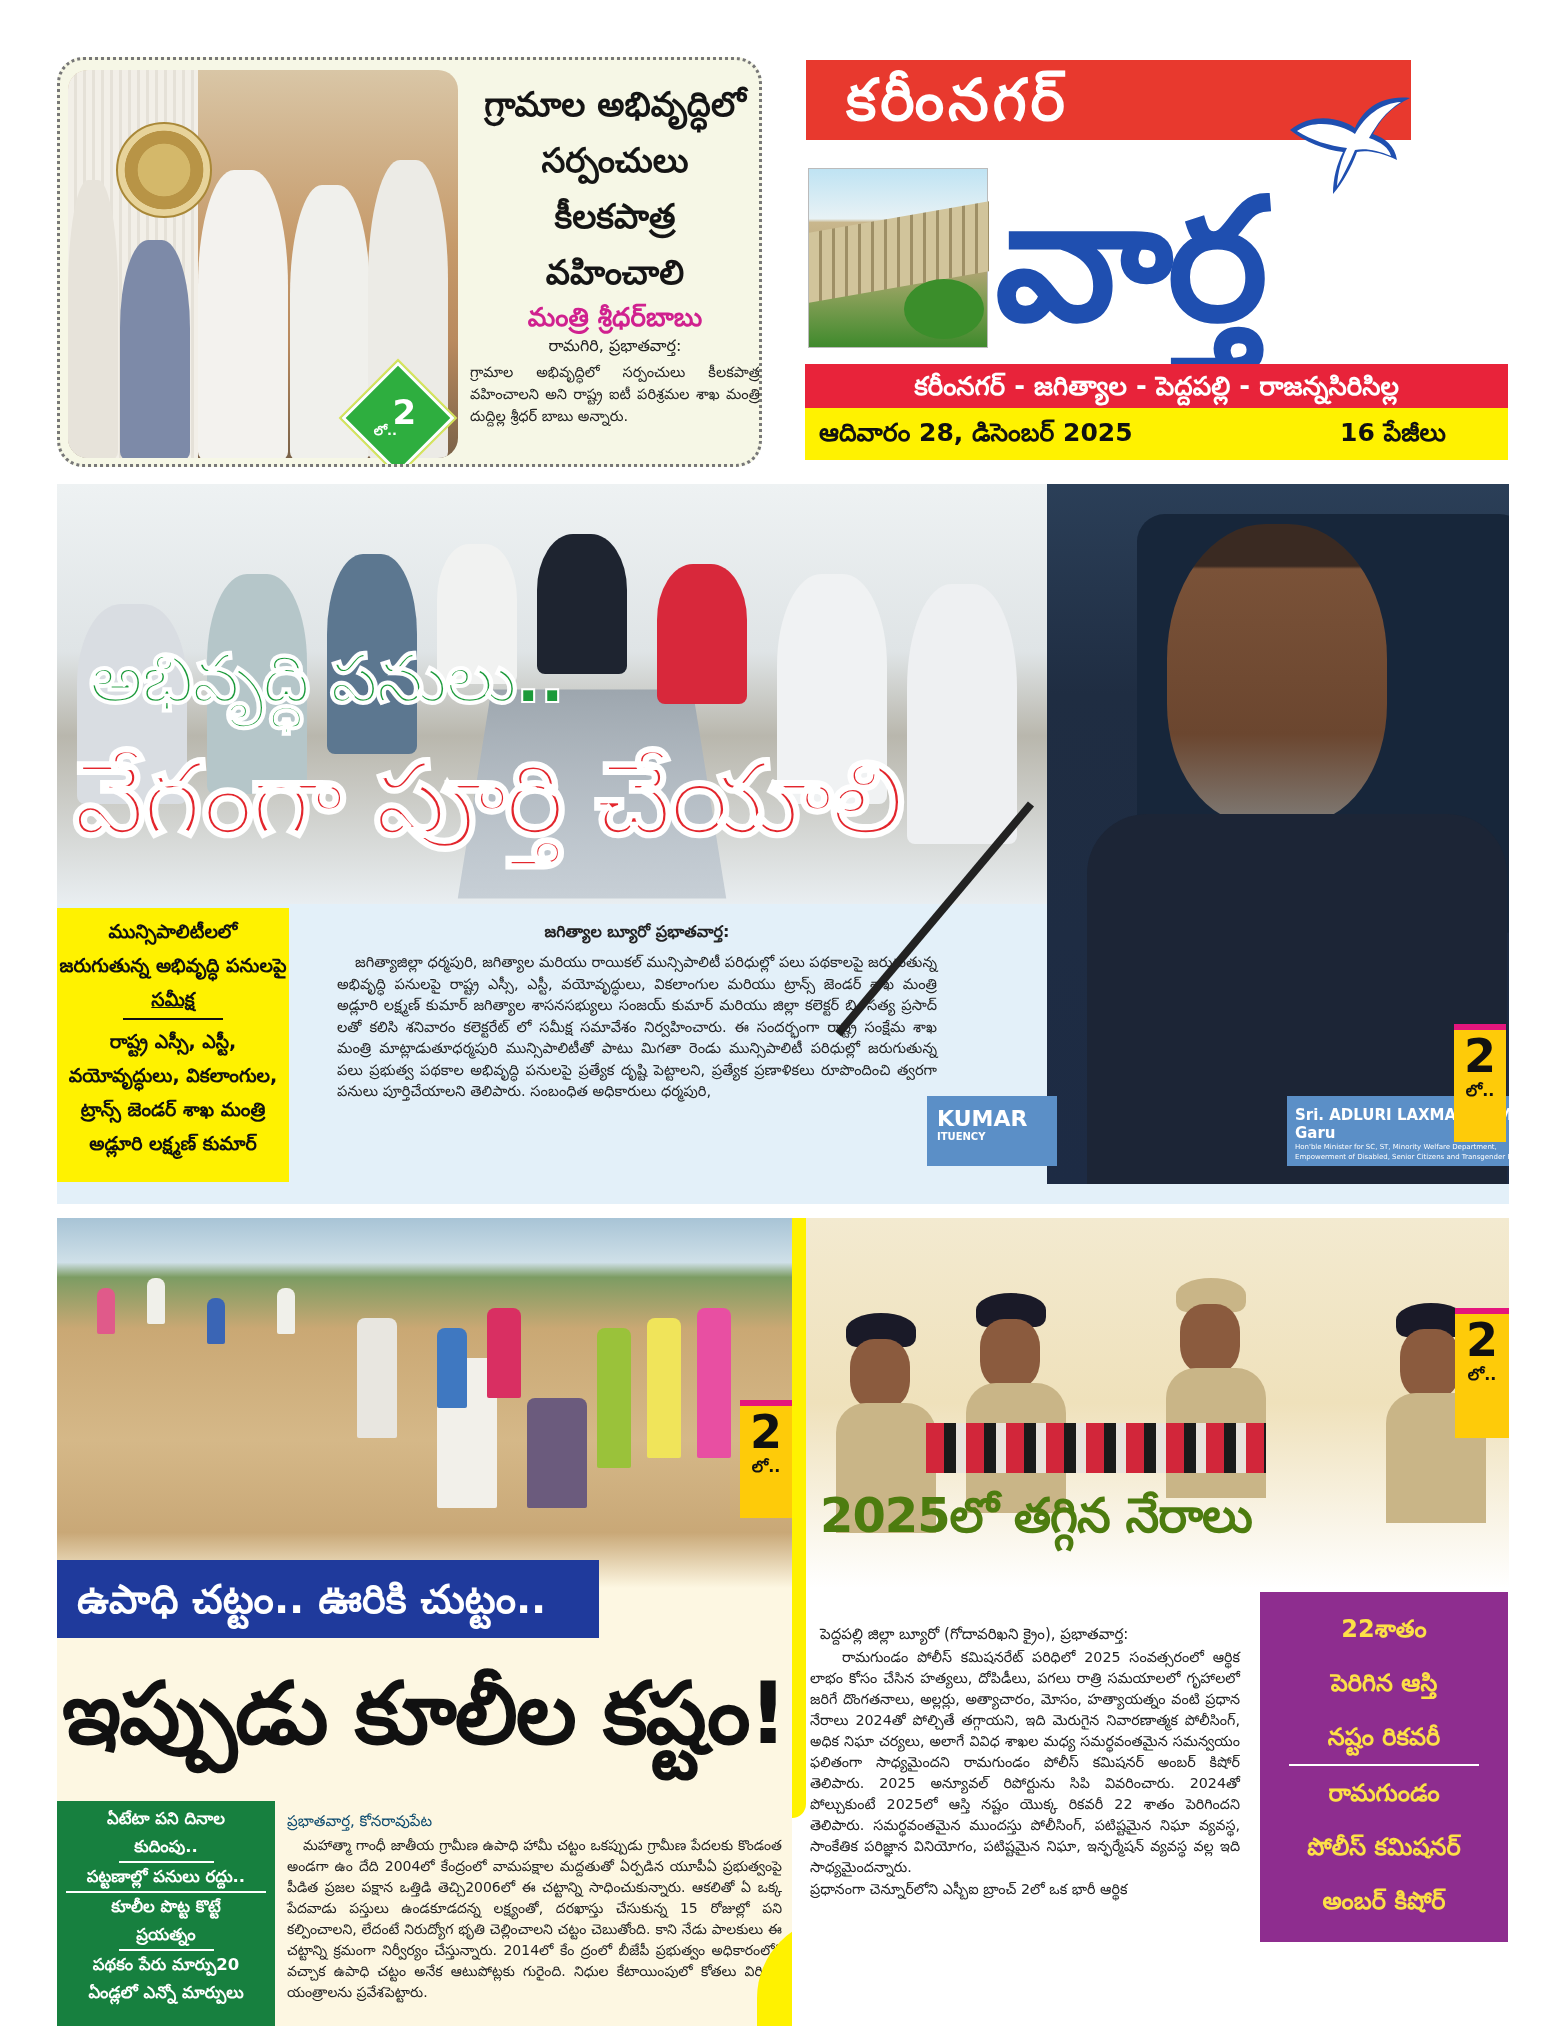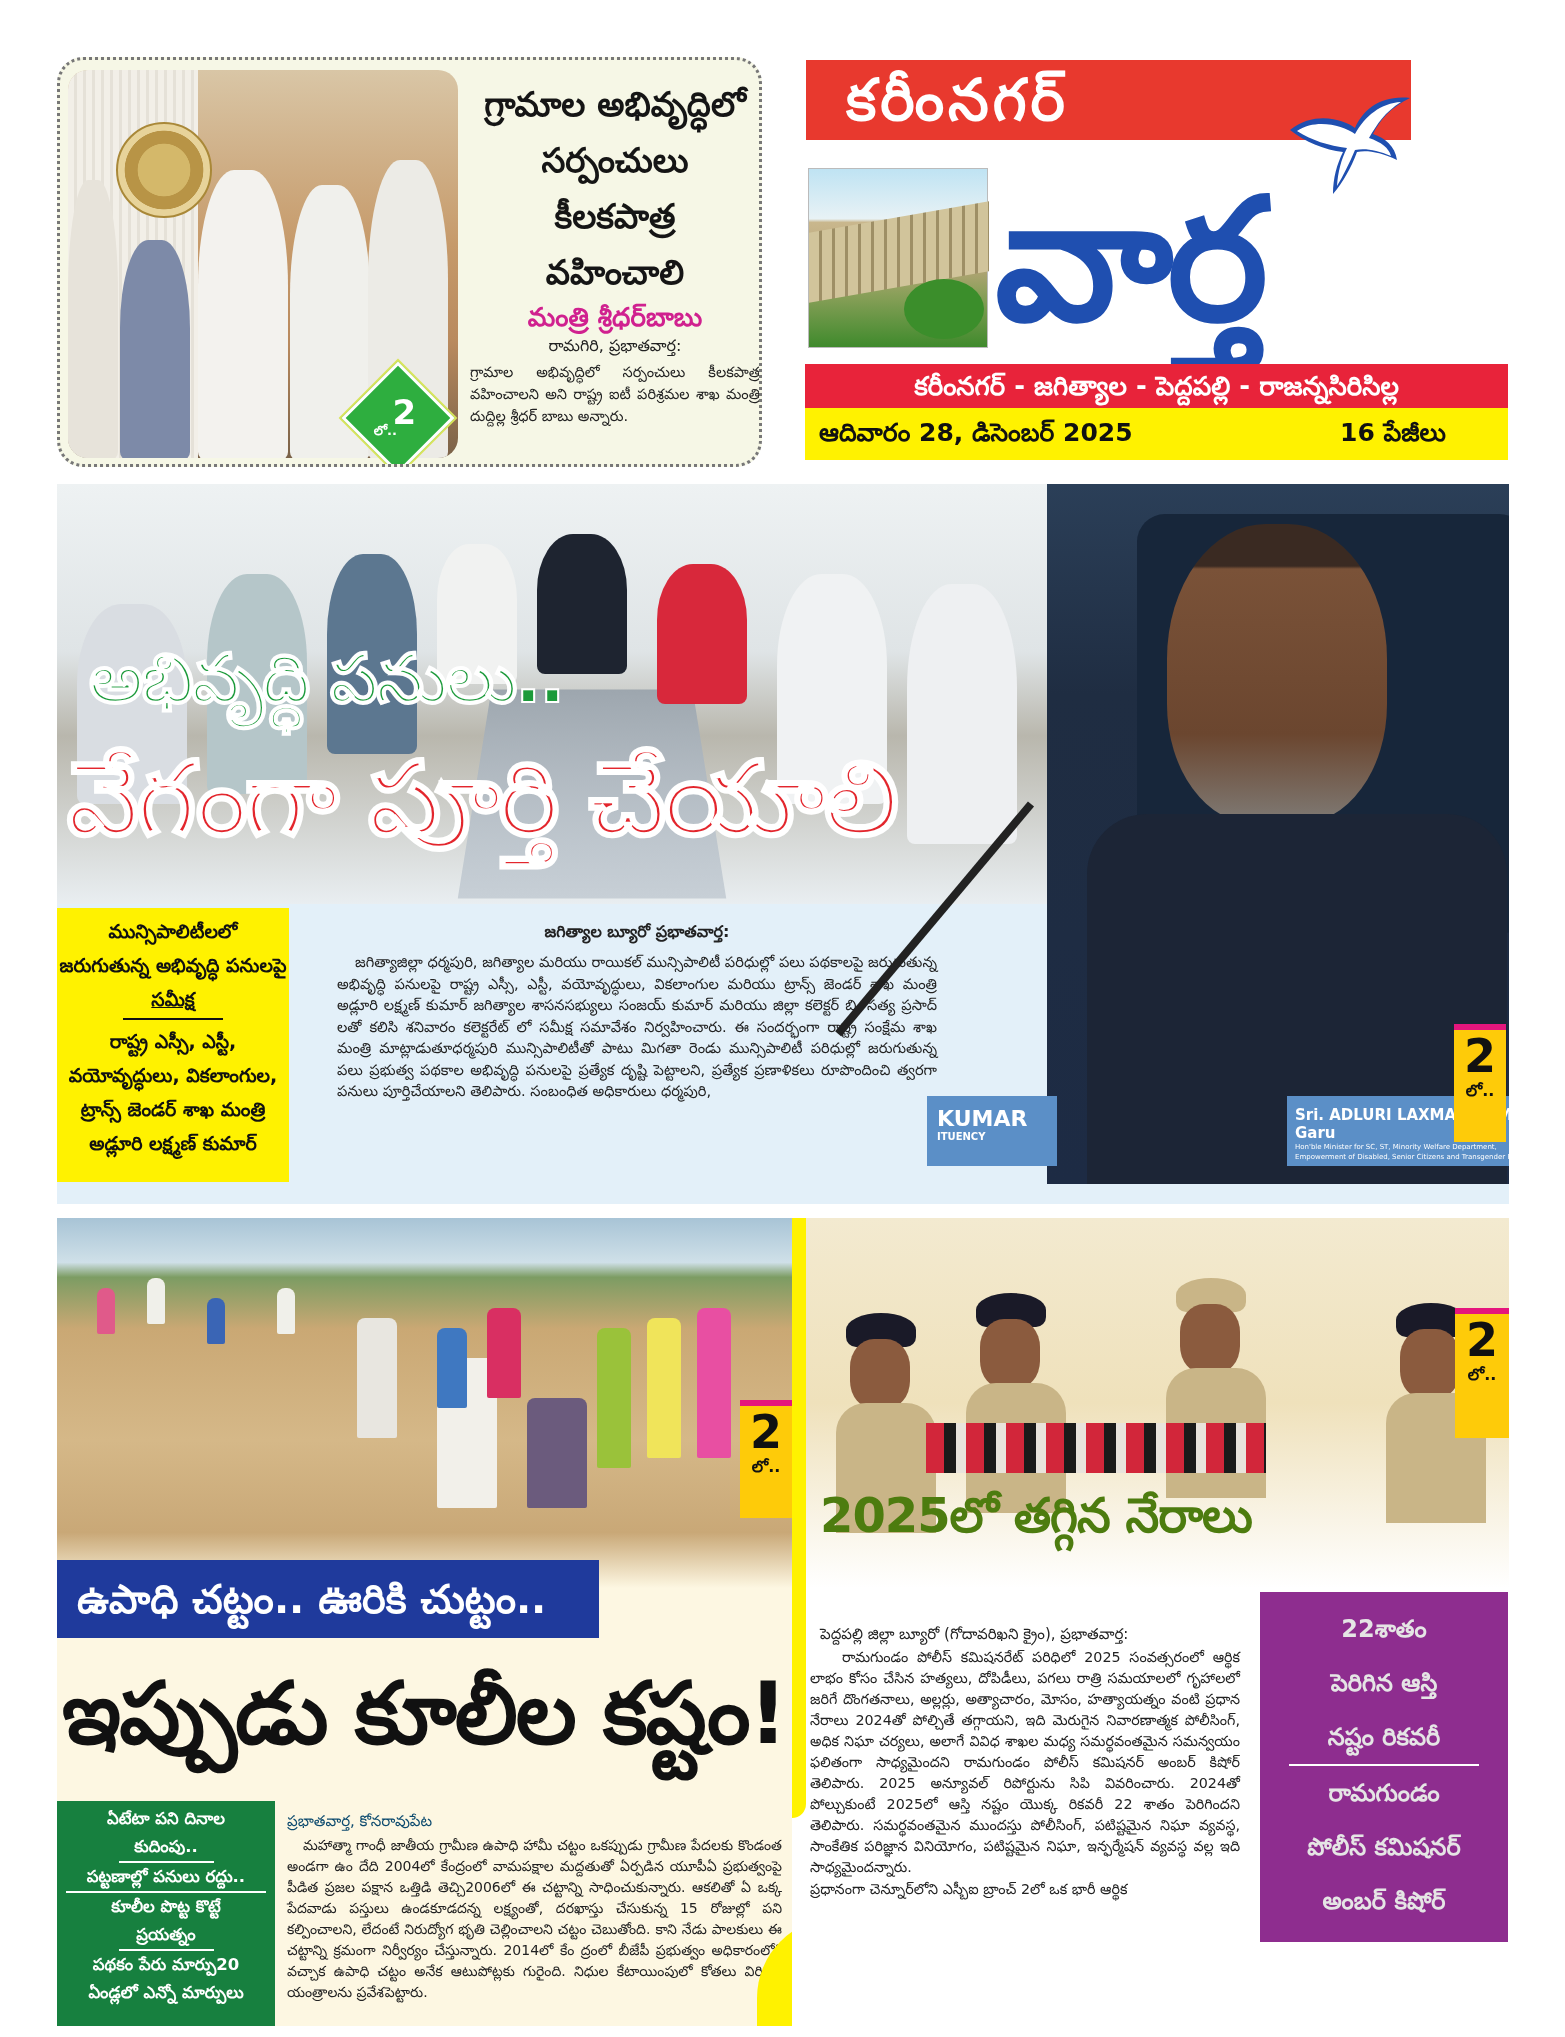--- a/index.html
+++ b/index.html
@@ -67,21 +67,21 @@
   }
   .chair { left: 90px; top: 30px; width: 390px; height: 420px; border-radius: 28px; background: #17263a; }
   .face { left: 120px; top: 40px; width: 220px; height: 300px; border-radius: 45% 45% 40% 40%; background: linear-gradient(180deg,#3a2a22 0 14%,#7a5238 15%,#6b462f 70%,#7f7b76 100%); }
   .shirt { left: 40px; top: 330px; width: 420px; height: 370px; border-radius: 60px 60px 0 0; background: #1c2536; }
   .mic { left: -20px; top: 320px; width: 8px; height: 300px; background: #222; transform: rotate(40deg); transform-origin: top; }
   .nameplate { left: 240px; top: 612px; width: 270px; height: 70px; background: #5b8fc7; color: #fff; font-size: 15px; font-weight: bold; padding: 10px 8px; line-height: 18px; }
   .nameplate .sub { font-size: 7px; font-weight: normal; line-height: 10px; }
   .nameplate-left { left: 870px; top: 612px; width: 130px; height: 70px; background: #5b8fc7; color: #fff; font-size: 22px; font-weight: bold; padding: 10px; }
 
   .kicker { left: 32px; top: 155px; font-size: 68px; font-weight: bold; color: #1b9a3a; -webkit-text-stroke: 2px #fff; letter-spacing: -2px; }
-  .headline { left: 10px; top: 255px; font-size: 102px; font-weight: bold; color: #e3262d; -webkit-text-stroke: 3px #fff; letter-spacing: -3px; line-height: 120px; }
+  .headline { left: 16px; top: 255px; font-size: 102px; font-weight: bold; color: #e3262d; -webkit-text-stroke: 3px #fff; letter-spacing: -3px; line-height: 120px; }
 
   .lead-box { left: 0; top: 424px; width: 232px; height: 274px; background: #fff200; text-align: center; padding-top: 6px; }
   .lead-box .ln { font-size: 19px; font-weight: bold; line-height: 34px; color: #111; }
   .lead-box .ul { text-decoration: underline; }
   .lead-box hr { border: 0; border-top: 2px solid #111; width: 100px; margin: 2px auto 4px; }
 
   .lead-body { left: 280px; top: 438px; width: 600px; }
   .lead-body .dl { font-size: 16px; text-align: center; font-weight: bold; color: #222; }
   .lead-body p { font-size: 14.6px; line-height: 21.5px; text-align: justify; text-indent: 18px; color: #222; margin-top: 6px; }
 
@@ -110,21 +110,21 @@
   .cop { position:absolute; }
   .cop .cap { position:absolute; left: 10px; top: 0; width: 70px; height: 34px; border-radius: 50% 50% 10px 10px; background: #1a1a28; }
   .cop .hd { position:absolute; left: 14px; top: 26px; width: 60px; height: 70px; border-radius: 40%; background: #8b5b3e; }
   .cop .bd { position:absolute; left: 0; top: 90px; width: 100px; height: 130px; border-radius: 30px 30px 0 0; background: #c9b587; }
   .br-yellow-edge { left: 792px; top: 1218px; width: 14px; height: 600px; background: #fff200; border-radius: 0 0 14px 0; }
   .br-head { left: 820px; top: 1470px; font-size: 48px; font-weight: bold; color: #4d7c0f; letter-spacing: -1px; line-height: 90px; }
   .br-body { left: 810px; top: 1625px; width: 430px; }
   .br-body .dl { font-size: 15px; color: #222; padding-left: 10px; }
   .br-body p { font-size: 14.3px; line-height: 21px; text-align: justify; text-indent: 32px; color: #222; margin-top: 1px; }
   .br-body p.np { text-indent: 0; }
-  .br-box { left: 1260px; top: 1592px; width: 248px; height: 350px; background: #8e2d8f; color: #e5e5e5; text-align: center; padding-top: 10px; }
+  .br-box { left: 1260px; top: 1592px; width: 248px; height: 350px; background: #8e2d8f; color: #fde047; text-align: center; padding-top: 10px; }
   .br-box .ln { font-size: 24px; font-weight: bold; line-height: 54px; }
   .br-box hr { border: 0; border-top: 2px solid #fff; width: 190px; margin: 0 auto; }
 </style>
 </head>
 <body>
 
 <div class="abs teaser">
   <div class="abs teaser-photo">
     <div class="abs wall"></div>
     <div class="abs emblem"></div>

